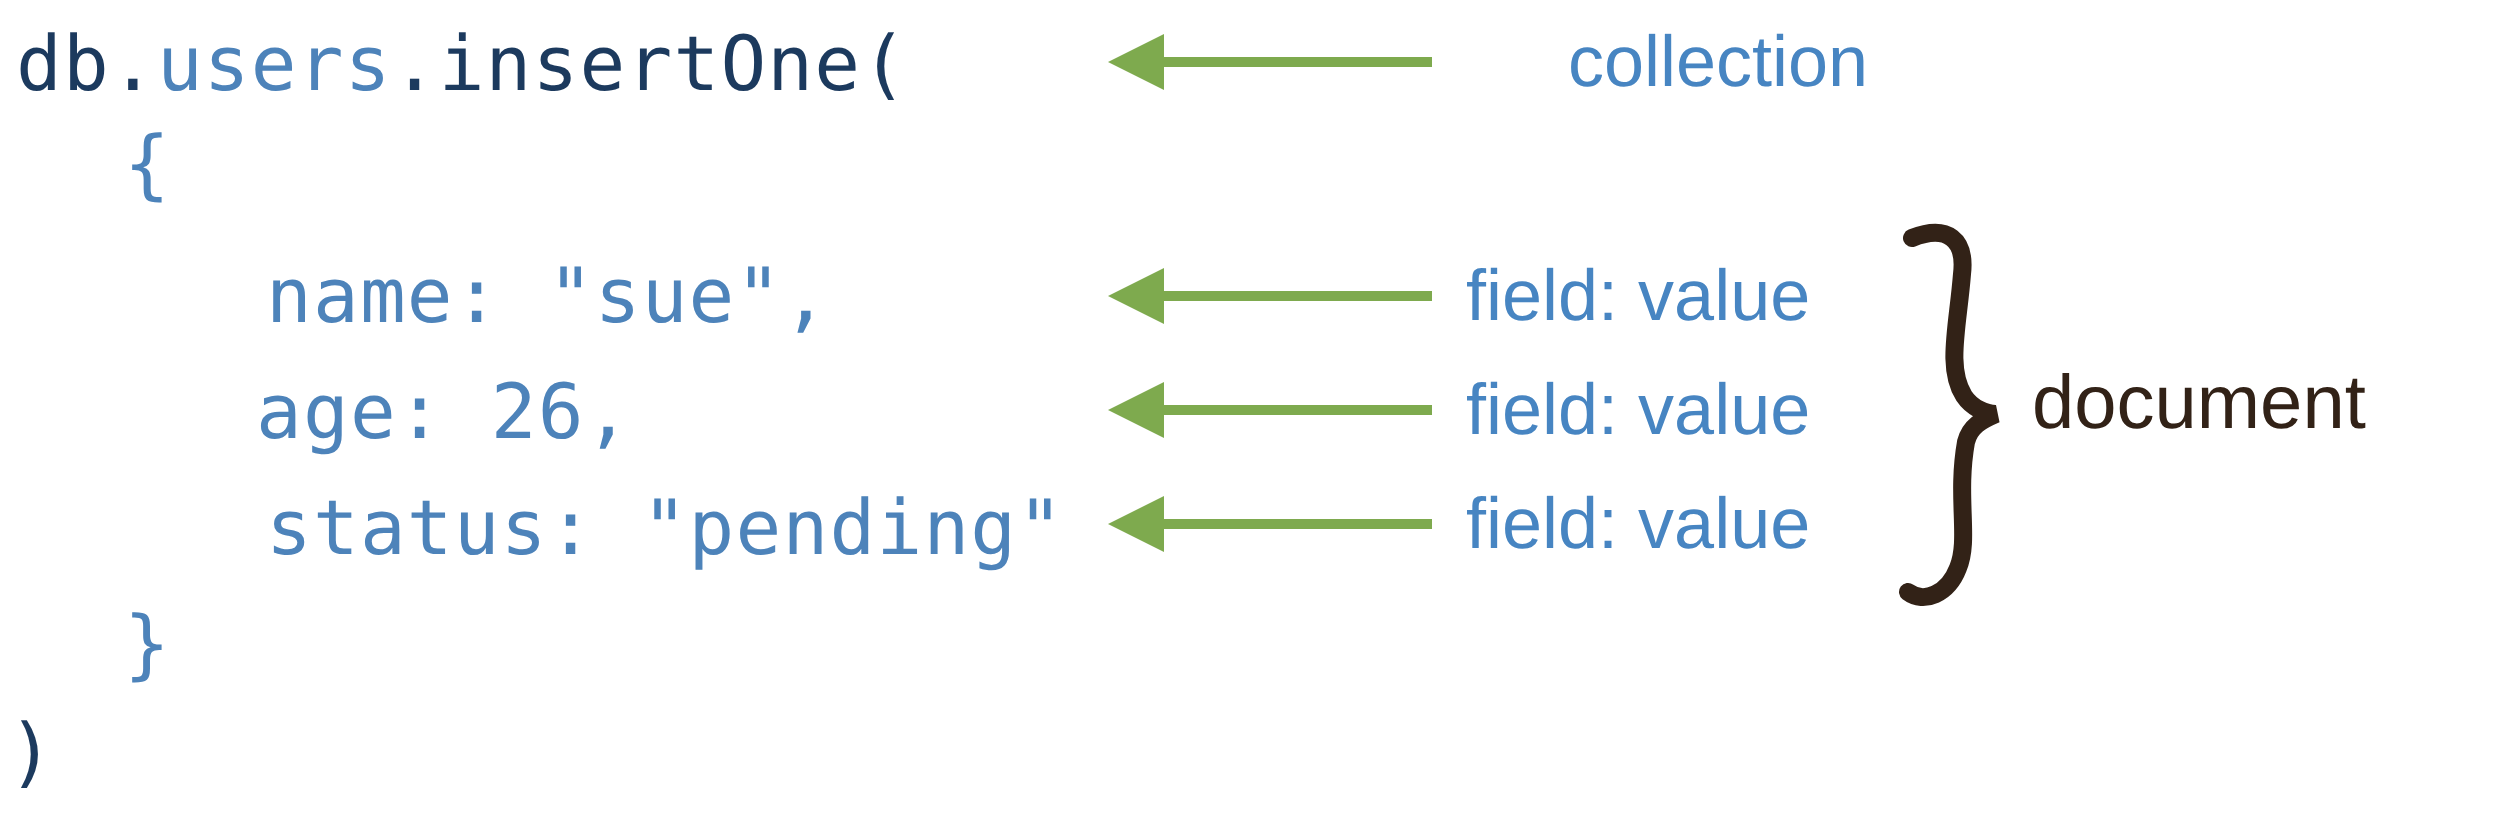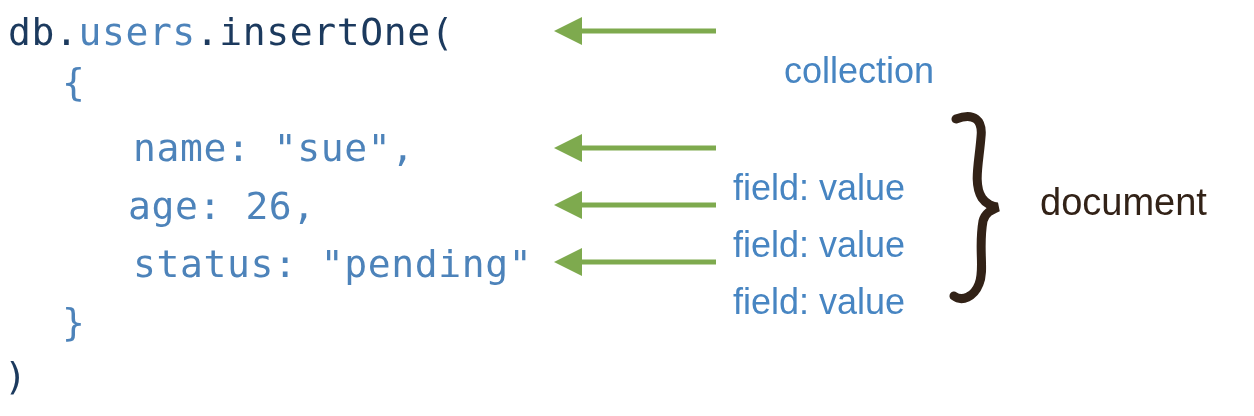--- a/index.html
+++ b/index.html
@@ -21,21 +21,20 @@
   }
   .tok-dark{color:var(--code-dark);}
   .tok-blue{color:var(--code-blue);}
   .label{
     position:absolute;
     font-family:"Liberation Sans", sans-serif;
     font-size:36px;
     line-height:42px;
     color:var(--label-blue);
     white-space:pre;
-    margin-top:40px;
   }
   .doc-label{
     position:absolute;
     font-family:"Liberation Sans", sans-serif;
     font-size:38px;
     line-height:44px;
     color:var(--annotation-brown);
     white-space:pre;
   }
   .arrow{position:absolute;width:166px;height:32px;}
@@ -88,15 +87,15 @@
   <div class="label" style="left:733px;top:127px;">field: value</div>
   <div class="label" style="left:733px;top:184px;">field: value</div>
   <div class="label" style="left:733px;top:241px;">field: value</div>
 
   <div class="brace" style="left:946px;top:110px;">
     <svg width="64" height="196" viewBox="0 0 64 196">
       <path d="M 10,9 C 28,2 37,10 35,27 C 33,53 27,74 36,88 C 40,94 47,97 52,97 C 45,100 39,103 37,111 C 32,139 39,160 33,174 C 28,187 16,192 8,186" fill="none" stroke-width="9" stroke-linecap="round" class="bstroke" stroke="#322217"></path>
     </svg>
   </div>
 
-  <div class="doc-label" style="left:1040px;top:180px;">document</div>
+  <div class="doc-label" style="left:1016px;top:180px;">document</div>
 
 </div>
 
 </body></html>

